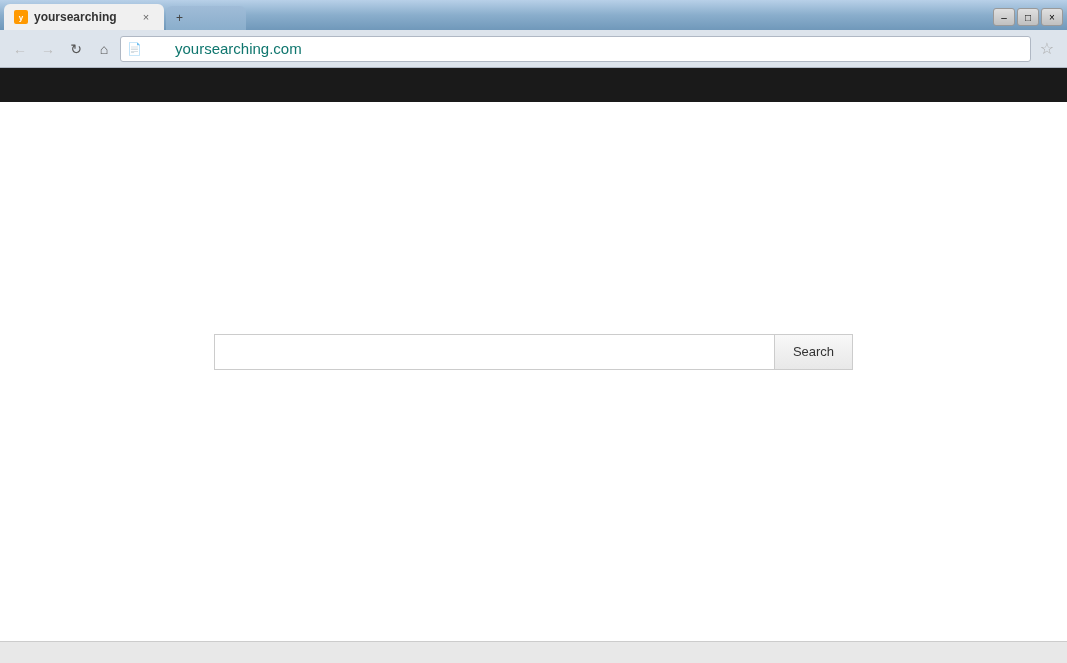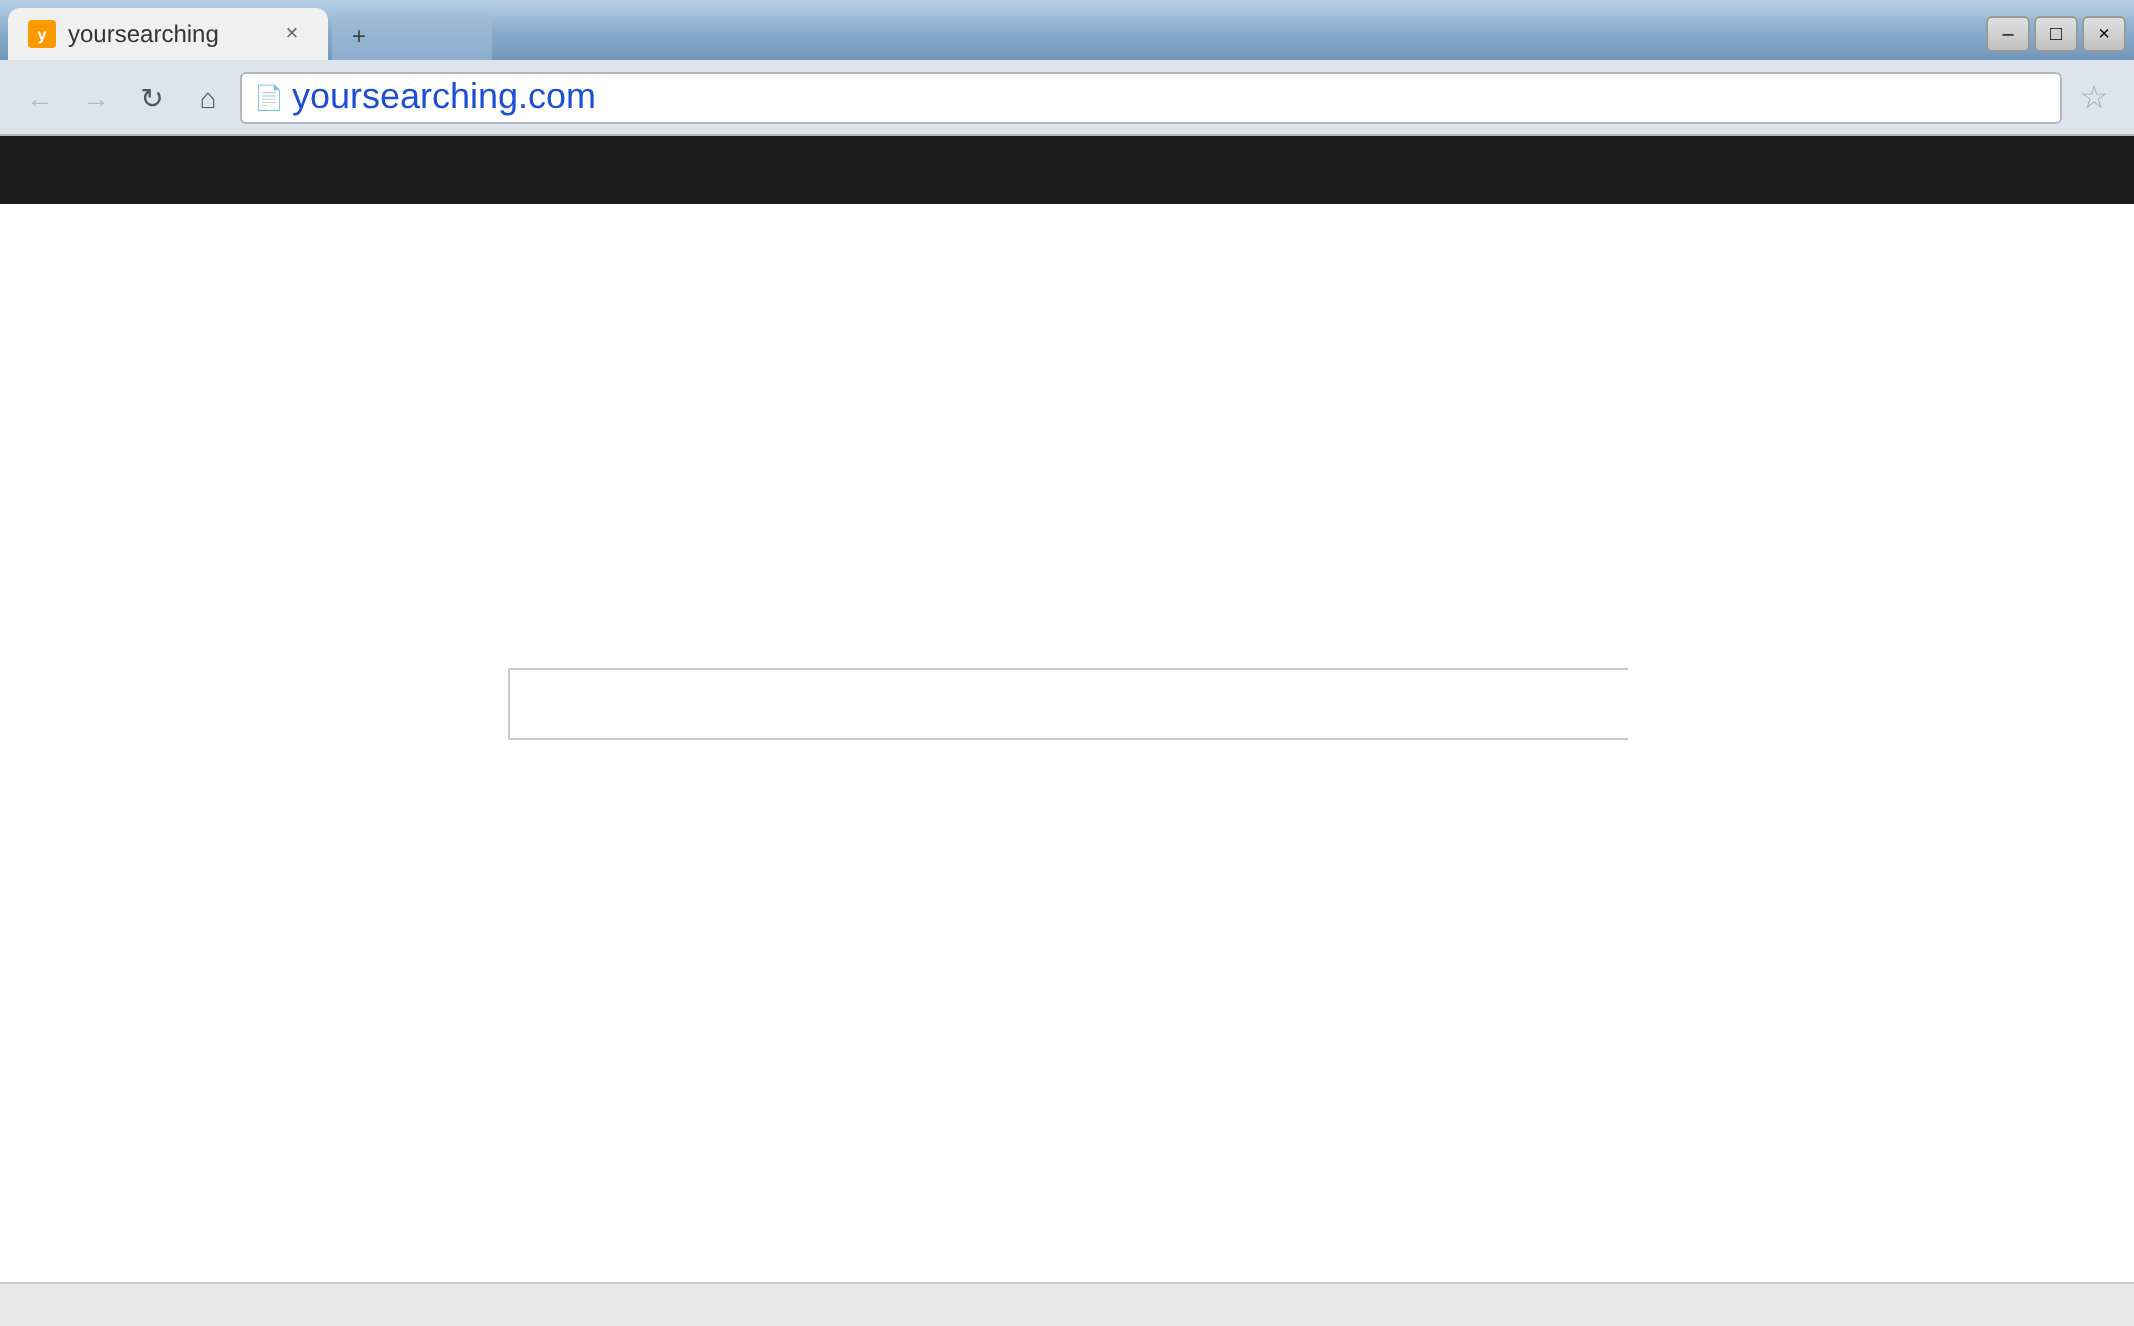--- a/index.html
+++ b/index.html
@@ -37,21 +37,21 @@
       background: #f90;
       border-radius: 2px;
       display: flex;
       align-items: center;
       justify-content: center;
       font-size: 8px;
       font-weight: bold;
       color: white;
       flex-shrink: 0;
     }
-    .tab-title { flex: 1; overflow: hidden; white-space: nowrap; text-overflow: ellipsis; }
+    .tab-title { flex: 1; overflow: hidden; white-space: nowrap; text-overflow: ellipsis; font-weight: bold; }
     .tab-close {
       width: 16px; height: 16px;
       display: flex; align-items: center; justify-content: center;
       border-radius: 50%;
       font-size: 11px;
       color: #666;
       cursor: pointer;
     }
     .tab-inactive {
       background: linear-gradient(to bottom, #a0bcd8 0%, #8aaecc 100%);
@@ -113,23 +113,24 @@
       border-radius: 3px;
       height: 26px;
       padding: 0 6px;
       gap: 4px;
     }
     .page-icon { font-size: 12px; color: #888; }
     .address-bar {
       flex: 1;
       border: none;
       outline: none;
-      font-size: 18px;
-      color: #1d4ed8;
+      font-size: 15px;
+      color: #0f766e;
       background: transparent;
+      margin-left: 29px;
     }
     .star-btn {
       width: 24px; height: 24px;
       display: flex; align-items: center; justify-content: center;
       background: transparent;
       border: none;
       cursor: pointer;
       color: #aaa;
       font-size: 16px;
     }
@@ -256,19 +257,22 @@
     <button class="star-btn">
       <span>☆</span>
     </button>
   </div>
 
   <div class="site-menubar"></div>
 
   <div class="page-content">
     <div class="search-section">
       <input class="search-input" type="text" placeholder="" style="">
+      <button class="search-button">
+        <span>Search</span>
+      </button>
     </div>
   </div>
 
 
   <div class="status-bar"></div>
 
 </div>
 
 </body></html>

